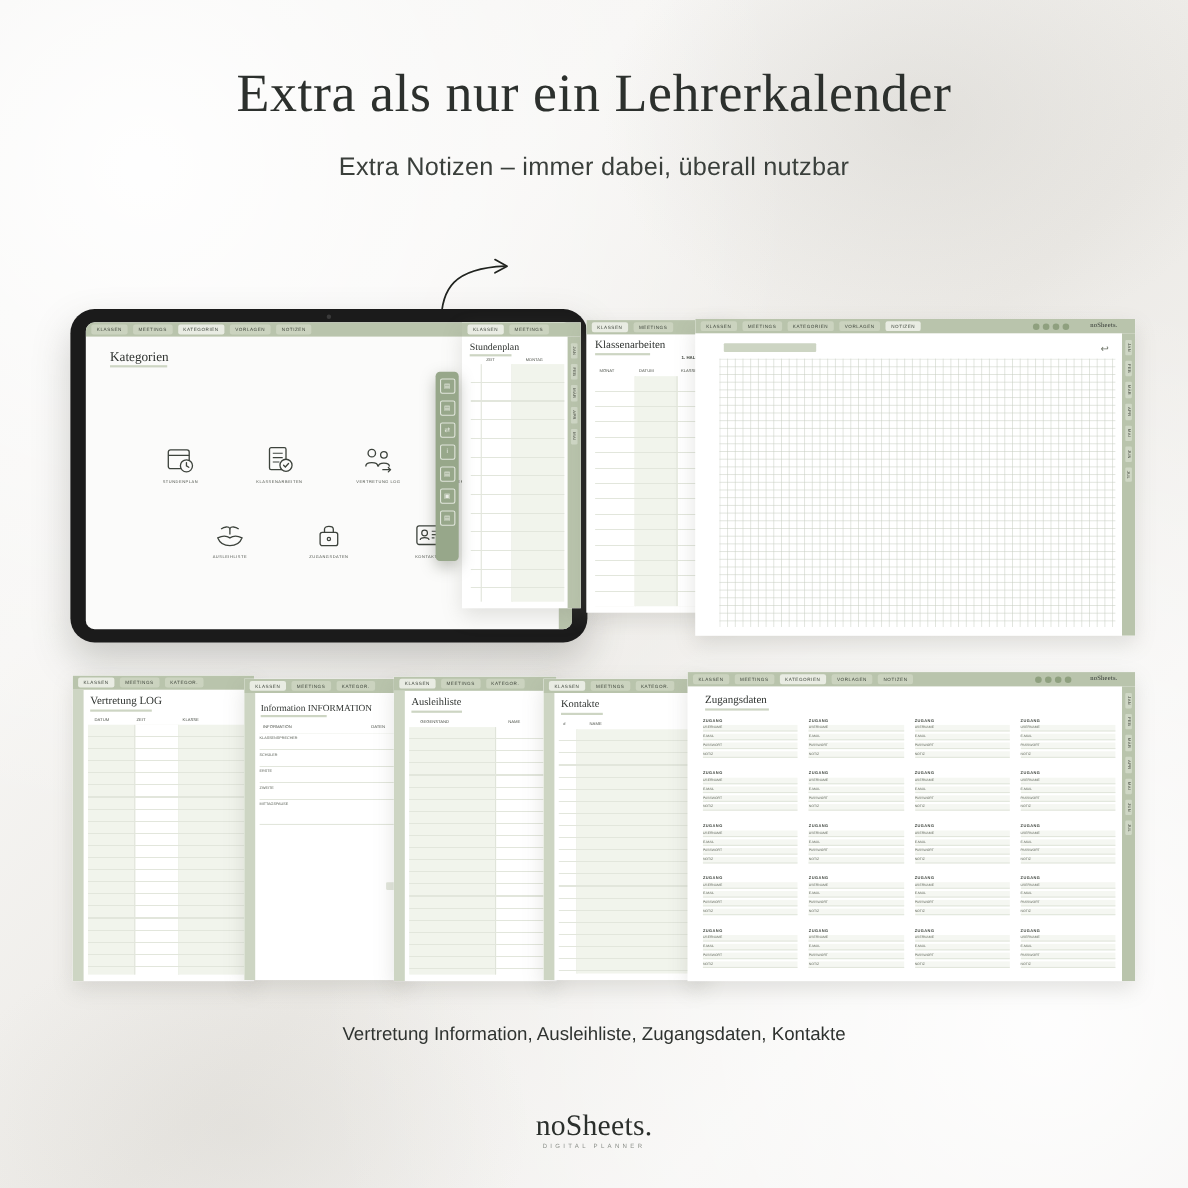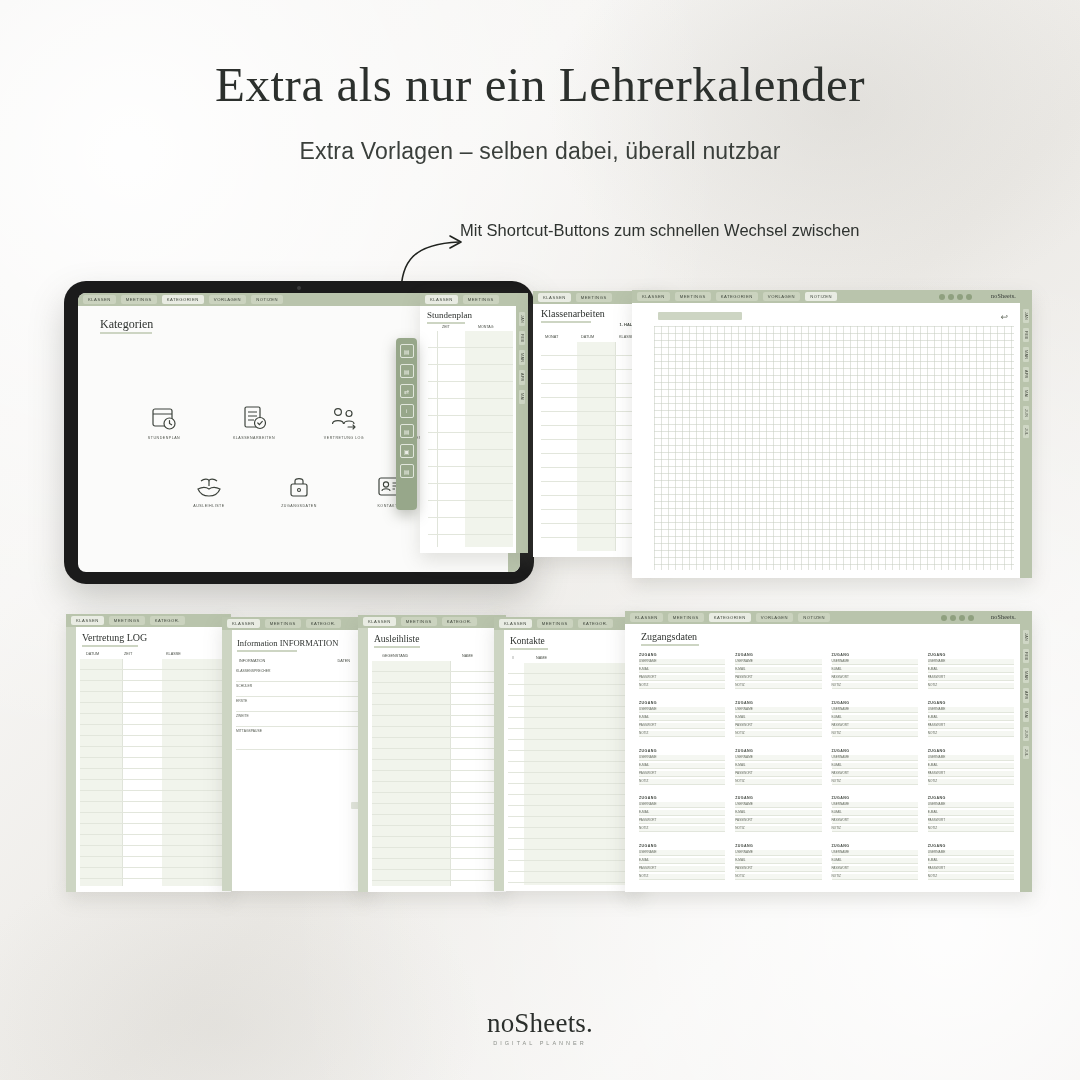--- a/index.html
+++ b/index.html
@@ -119,24 +119,23 @@
   }
   .winbtns{position:absolute;display:flex;gap:3px;align-items:center;}
   .winbtns i{width:6px;height:6px;border-radius:50%;background:#8fa07f;display:block;}
 </style>
 </head>
 <body>
 
 <div class="soft-shadow-bg"></div>
 
 <div class="headline">Extra als nur ein Lehrerkalender</div>
-<div class="subhead">Extra Vorlagen – selben dabei, überall nutzbar</div>
+<div class="subhead">Extra Notizen – immer dabei, überall nutzbar</div>
 
 <div class="callout">
-  <div>Mit Shortcut-Buttons zum schnellen Wechsel zwischen</div>
 </div>
 
 <div class="arrow-wrap">
   <svg width="80" height="68" viewBox="0 0 80 68">
     <path d="M8 62 C8 30, 20 12, 66 10" fill="none" stroke="#20231f" stroke-width="1.6"></path>
     <path d="M57 4 L68 10 L57 16" fill="none" stroke="#20231f" stroke-width="1.6" stroke-linecap="round" stroke-linejoin="round"></path>
   </svg>
 </div>
 
 <div class="tablet">
@@ -589,18 +588,19 @@
         <div style="font-size: 3.6px; letter-spacing: 0.4px; color: rgb(61, 67, 60); font-weight: bold;">ZUGANG</div>
         <div style="font-size: 3.1px; color: rgb(100, 106, 95); border-bottom: 1px solid rgb(226, 230, 220); padding-bottom: 1px; background: rgb(245, 247, 242);">USERNAME</div>
         <div style="font-size: 3.1px; color: rgb(100, 106, 95); border-bottom: 1px solid rgb(226, 230, 220); padding-bottom: 1px; background: rgb(245, 247, 242);">E-MAIL</div>
         <div style="font-size: 3.1px; color: rgb(100, 106, 95); border-bottom: 1px solid rgb(226, 230, 220); padding-bottom: 1px; background: rgb(245, 247, 242);">PASSWORT</div>
         <div style="font-size: 3.1px; color: rgb(100, 106, 95); border-bottom: 1px solid rgb(226, 230, 220); padding-bottom: 1px; background: rgb(245, 247, 242);">NOTIZ</div>
       </div>
     </div>
 </div>
 
 <div class="footer-list">
+  <div>Vertretung Information, Ausleihliste, Zugangsdaten, Kontakte</div>
 </div>
 
 <div class="logo">
   <div class="nm">noSheets.</div>
   <div class="sub">DIGITAL PLANNER</div>
 </div>
 
 </body></html>

